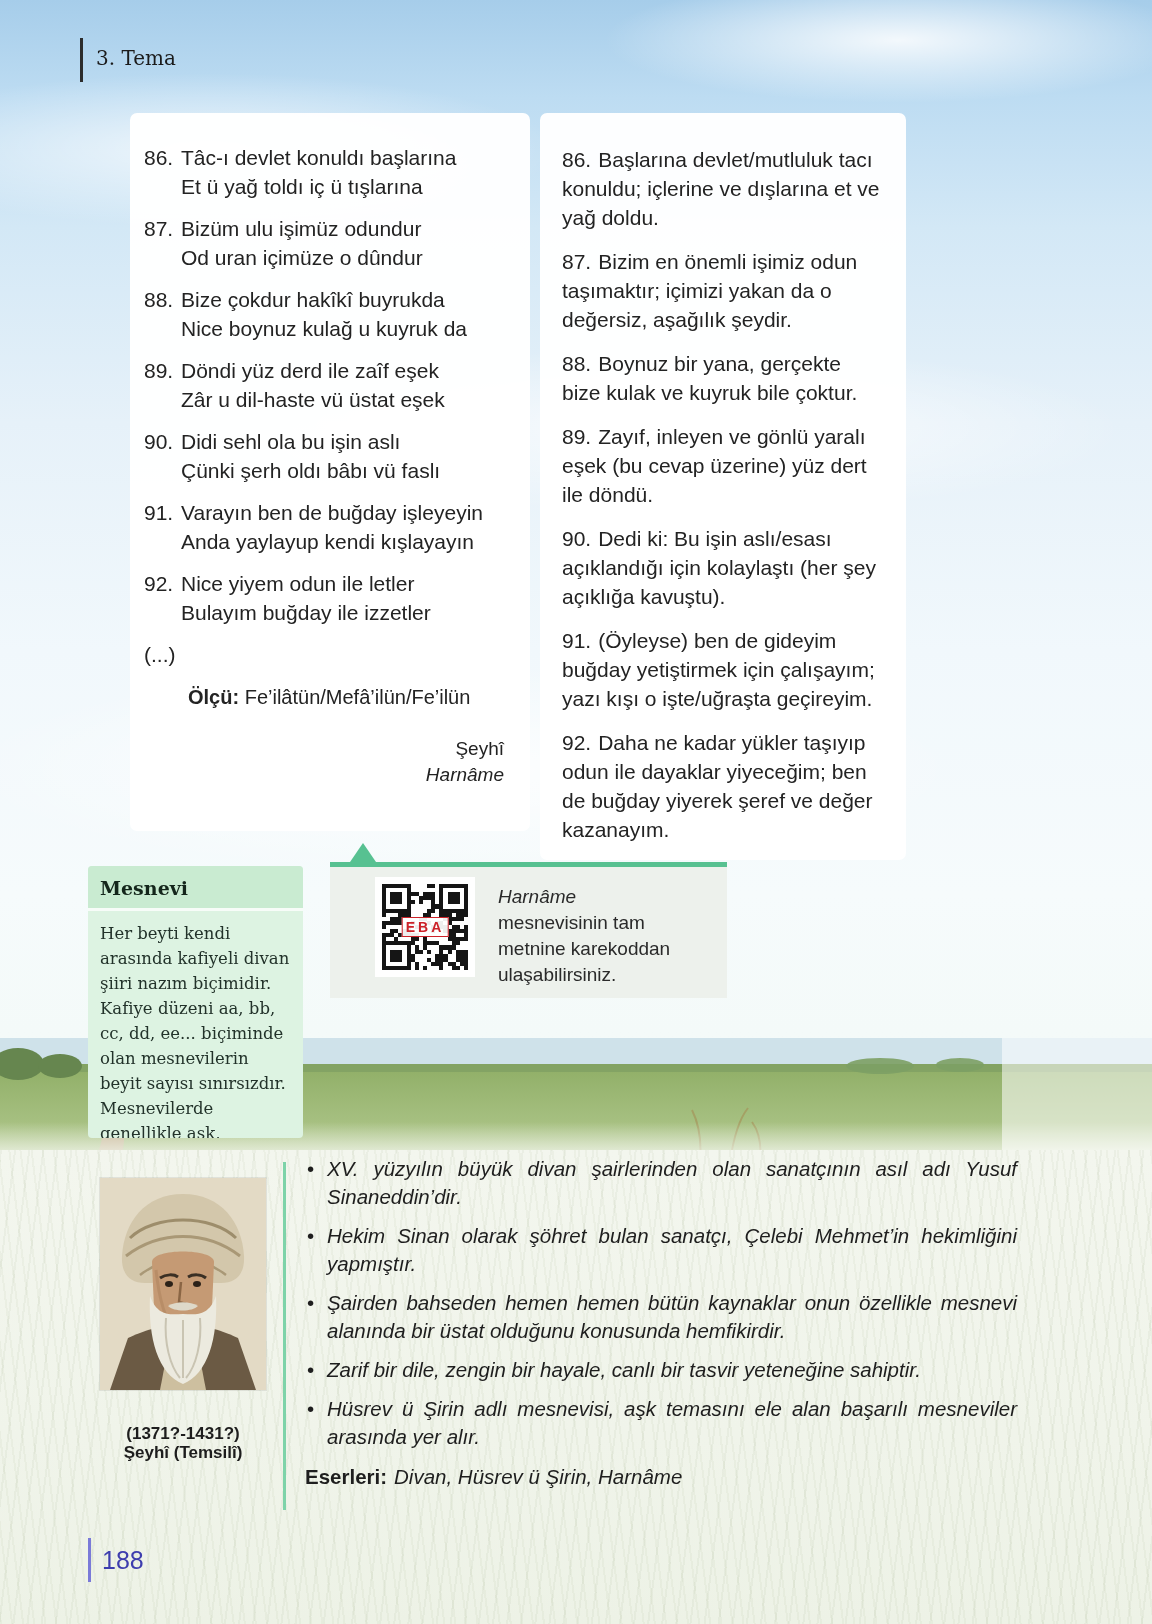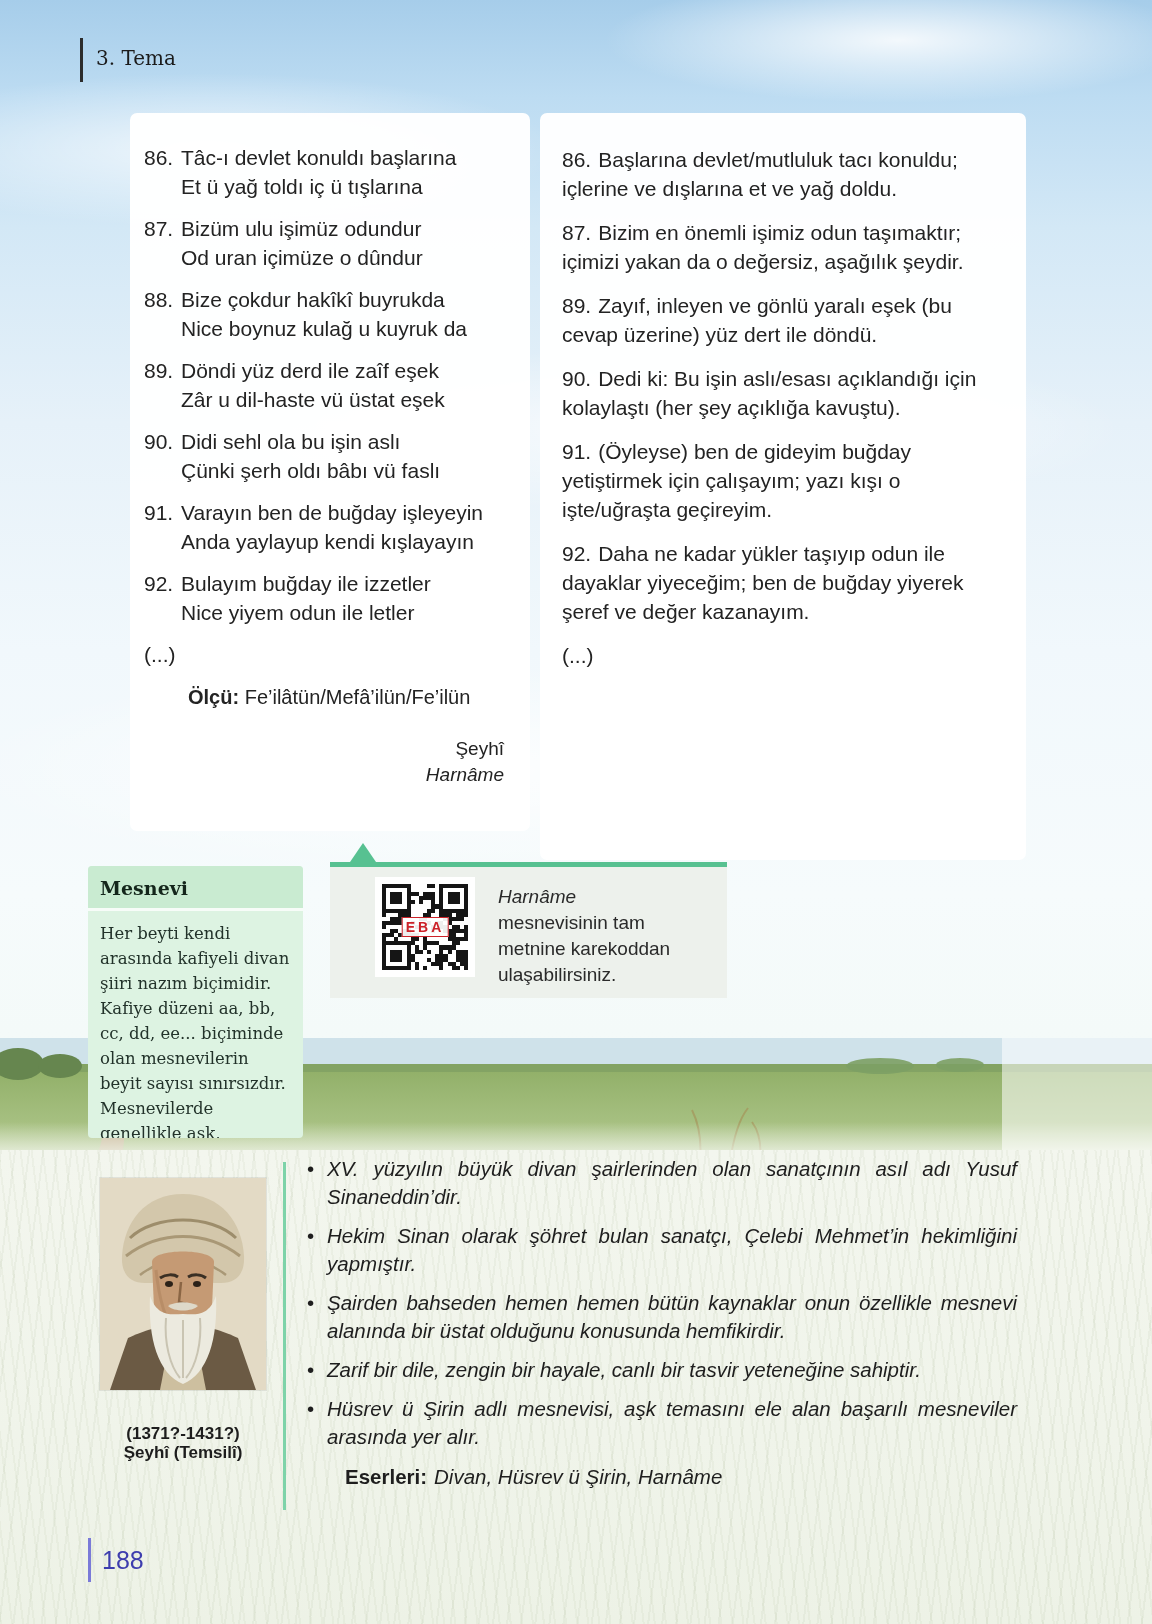--- a/index.html
+++ b/index.html
@@ -12,21 +12,21 @@
       radial-gradient(620px 120px at 60% 430px, rgba(255,255,255,.75), rgba(255,255,255,0) 70%),
       radial-gradient(720px 150px at 40% 770px, rgba(255,255,255,.8), rgba(255,255,255,0) 70%),
       linear-gradient(180deg,#a6cdea 0%,#bddcf2 6%,#d3e8f6 14%,#e6f1f9 26%,#f1f8fc 40%,#f6fbfc 55%,#f2f9f6 72%,#ecf7f2 100%);
   }
   
   .tema-rule{position:absolute;left:80px;top:38px;width:3px;height:44px;background:#2c2c2c;}
   .tema-title{position:absolute;left:96px;top:46px;font-family:"DejaVu Serif",serif;font-size:20px;color:#1b1b1b;}
   
   .panel{position:absolute;background:rgba(255,255,255,.96);border-radius:7px;box-sizing:border-box;}
   .panel-left{left:130px;top:113px;width:400px;height:718px;padding:30px 14px 0 14px;}
-  .panel-right{left:540px;top:113px;width:486px;height:747px;padding:32px 24px 0 22px;}
+  .panel-right{left:540px;top:113px;width:366px;height:747px;padding:32px 24px 0 22px;}
   .verse{display:flex;font-size:21px;line-height:29px;margin-bottom:13px;}
   .verse .no{flex:none;width:37px;}
   .verse .lines{flex:1;}
   .ellipsis{font-size:21px;line-height:29px;margin:4px 0 14px 0;}
   .olcu{font-size:20px;line-height:29px;margin:14px 0 0 44px;}
   .olcu b{font-weight:bold;}
   .attribution{text-align:right;margin-top:24px;padding-right:12px;font-size:19px;line-height:26px;}
   .attribution .work{font-style:italic;}
   .tr-item{font-size:21px;line-height:29px;margin:0 0 15px 0;}
   .tr-no{margin-right:7px;}
@@ -63,21 +63,21 @@
     box-shadow:0 0 0 1px rgba(0,0,0,.08);}
   .portrait-cap{position:absolute;left:84px;width:198px;text-align:center;font-weight:bold;
     font-size:17px;color:#1d1d1d;z-index:6;}
   .cap1{top:1443px;} .cap2{top:1424px;}
   .bio-line{position:absolute;left:283px;top:1162px;width:3px;height:348px;background:#7ed3a9;z-index:6;}
   .bullets{position:absolute;left:305px;top:1155px;width:712px;z-index:6;list-style:none;margin:0;padding:0;}
   .bullets li{position:relative;font-style:italic;font-size:20.5px;line-height:28px;margin-bottom:11px;
     padding-left:22px;text-align:justify;color:#1e1e1e;}
   .bullets li::before{content:"•";position:absolute;left:2px;top:0;font-style:normal;}
   .works{position:absolute;left:305px;top:1465px;width:712px;font-size:20.5px;z-index:6;color:#1e1e1e;}
-  .works .lbl{font-weight:bold;margin-left:40px;}
+  .works .lbl{font-weight:bold;}
   .works .val{font-style:italic;margin-left:7px;}
   
   .pg-rule{position:absolute;left:88px;top:1538px;width:3px;height:44px;background:#7a7ad8;z-index:6;}
   .pg-num{position:absolute;left:102px;top:1546px;font-size:25px;color:#3d3dae;z-index:6;}
 </style>
 </head>
 <body>
 
 <div class="page">
 
@@ -169,22 +169,22 @@
           <span class="no">91.</span>
           <span class="lines">
             <span style="display:block">Varayın ben de buğday işleyeyin</span>
             <span style="display:block">Anda yaylayup kendi kışlayayın</span>
           </span>
         </div>
 
         <div class="verse">
           <span class="no">92.</span>
           <span class="lines">
+            <span style="display:block">Nice yiyem odun ile letler</span>
             <span style="display:block">Bulayım buğday ile izzetler</span>
-            <span style="display:block">Nice yiyem odun ile letler</span>
           </span>
         </div>
       </div>
     <div class="ellipsis">(...)</div>
     <div class="olcu">
       <b>Ölçü:</b>
       <span>Fe’ilâtün/Mefâ’ilün/Fe’ilün</span>
     </div>
     <div class="attribution">
       <span style="display:block">Şeyhî</span>
@@ -192,20 +192,21 @@
     </div>
   </div>
 
   <div class="panel panel-right">
     <div>
 
         <p class="tr-item"><span class="tr-no">86.</span><span>Başlarına devlet/mutluluk tacı konuldu; içlerine ve dışlarına et ve yağ doldu.</span></p>
 
         <p class="tr-item"><span class="tr-no">87.</span><span>Bizim en önemli işimiz odun taşımaktır; içimizi yakan da o değersiz, aşağılık şeydir.</span></p>
 
+        <p class="tr-item"><span class="tr-no">88.</span><span>Boynuz bir yana, gerçekte bize kulak ve kuyruk bile çoktur.</span></p>
 
         <p class="tr-item"><span class="tr-no">89.</span><span>Zayıf, inleyen ve gönlü yaralı eşek (bu cevap üzerine) yüz dert ile döndü.</span></p>
 
         <p class="tr-item"><span class="tr-no">90.</span><span>Dedi ki: Bu işin aslı/esası açıklandığı için kolaylaştı (her şey açıklığa kavuştu).</span></p>
 
         <p class="tr-item"><span class="tr-no">91.</span><span>(Öyleyse) ben de gideyim buğday yetiştirmek için çalışayım; yazı kışı o işte/uğraşta geçireyim.</span></p>
 
         <p class="tr-item"><span class="tr-no">92.</span><span>Daha ne kadar yükler taşıyıp odun ile dayaklar yiyeceğim; ben de buğday yiyerek şeref ve değer kazanayım.</span></p>
       </div>
     <div class="ellipsis">(...)</div>

